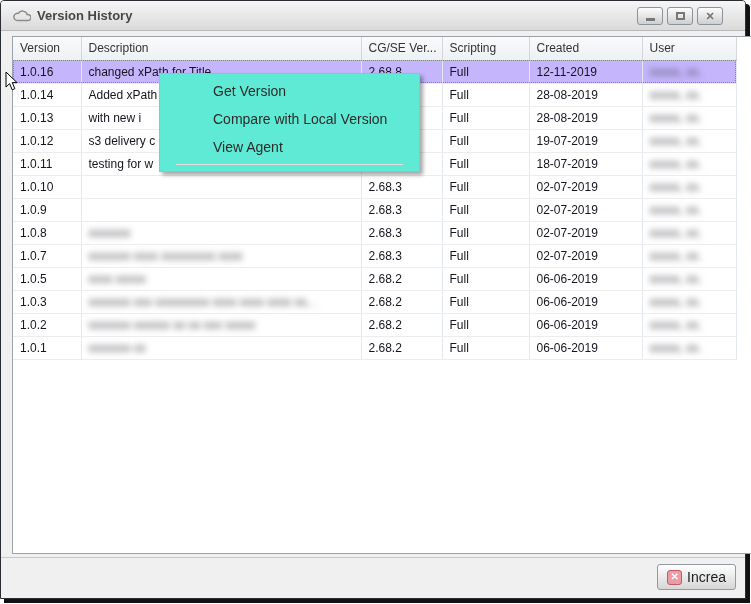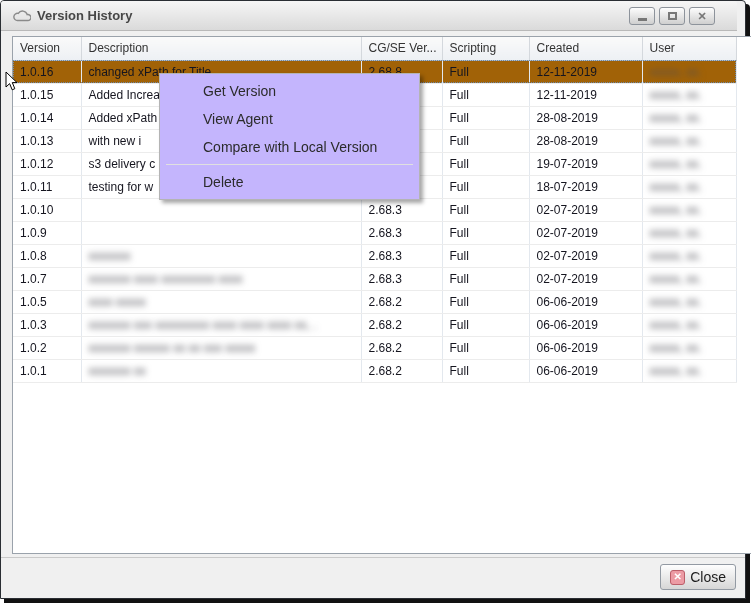--- a/index.html
+++ b/index.html
@@ -7,21 +7,21 @@
 
   .window {
     position:absolute; left:0; top:0; width:746px; height:599px;
     background:#f0f0f0; border:1px solid #2a2e33;
     border-radius:4px 4px 0 0;
     box-shadow:4px 4px 0 #111;
   }
 
   
   .titlebar {
-    position:absolute; left:0; top:0; right:8px; height:30px;
+    position:absolute; left:0; top:0; right:0; height:30px;
     background:linear-gradient(#f6f6f6,#dadada);
     border-bottom:1px solid #b9b9b9;
     border-radius:3px 3px 0 0;
     display:flex; align-items:center;
   }
   .title-icon { margin:0 6px 0 12px; display:flex; align-items:center; }
   .title-text { font-size:13px; font-weight:bold; color:#474747; }
   .win-controls { position:absolute; right:22px; top:6px; display:flex; gap:4px; }
   .win-btn {
     width:26px; height:18px; border:1px solid #8d939b; border-radius:3px;
@@ -46,31 +46,31 @@
     padding:0 0 0 7px; white-space:nowrap; overflow:hidden;
   }
   .grid td {
     height:23px; color:#15151f; padding:0 0 0 7px;
     border-bottom:1px solid #ececec; border-right:1px solid #e3e8ee;
     white-space:nowrap; overflow:hidden;
   }
   .grid col.c0 { width:68px; } .grid col.c1 { width:280px; }
   .grid col.c2 { width:81px; } .grid col.c3 { width:87px; }
   .grid col.c4 { width:113px; } .grid col.c5 { width:94px; }
-  tr.selected td { background:#a16207; }
+  tr.selected td { background:#c4b5fd; }
   tr.selected { outline:1px dotted #6d89a8; outline-offset:-1px; }
   .blur { filter:blur(3px); color:#4e4e56; }
   .blur-light { filter:blur(1.1px); color:#3a3a42; }
 
   
   .context-menu {
     position:absolute; left:158px; top:72px; width:261px;
-    background:#c4b5fd; border:1px solid #b4b4b4;
+    background:#5eead4; border:1px solid #b4b4b4;
     box-shadow:3px 3px 4px rgba(0,0,0,0.35);
-    padding:3px 4px; z-index:20;
+    padding:3px 14px; z-index:20;
   }
   .menu-item {
     height:28px; line-height:28px; padding-left:39px;
     font-size:14px; color:#2b2b2b; cursor:default; white-space:nowrap;
   }
   .menu-sep { height:1px; background:#e0e0e0; margin:3px 2px; }
 
   
   .footer {
     position:absolute; left:0; right:0; bottom:0; height:41px;
@@ -140,28 +140,20 @@
       <tbody>
           <tr class="selected">
             <td><span>1.0.16</span></td>
             <td><span>changed xPath for Title</span></td>
             <td><span>2.68.8</span></td>
             <td><span>Full</span></td>
             <td><span>12-11-2019</span></td>
             <td><span class="blur">xxxxx, xx.</span></td>
           </tr>
           <tr>
-            <td><span>1.0.15</span></td>
-            <td><span>Added Increa</span></td>
-            <td><span></span></td>
-            <td><span>Full</span></td>
-            <td><span>12-11-2019</span></td>
-            <td><span class="blur">xxxxx, xx.</span></td>
-          </tr>
-          <tr>
             <td><span>1.0.14</span></td>
             <td><span>Added xPath</span></td>
             <td><span></span></td>
             <td><span>Full</span></td>
             <td><span>28-08-2019</span></td>
             <td><span class="blur">xxxxx, xx.</span></td>
           </tr>
           <tr>
             <td><span>1.0.13</span></td>
             <td><span>with new i</span></td>
@@ -249,30 +241,29 @@
             <td><span>Full</span></td>
             <td><span>06-06-2019</span></td>
             <td><span class="blur">xxxxx, xx.</span></td>
           </tr>
         </tbody>
     </table>
   </div>
 
   <div class="context-menu">
       <div class="menu-item">Get Version</div>
+      <div class="menu-item">Compare with Local Version</div>
       <div class="menu-item">View Agent</div>
-      <div class="menu-item">Compare with Local Version</div>
       <div class="menu-sep"></div>
-      <div class="menu-item">Delete</div>
     </div>
 
   <div class="footer">
     <div class="close-btn">
       <span class="red-x">✕</span>
-      <span>Close</span>
+      <span>Increa</span>
     </div>
   </div>
 
   <span class="cursor">
     <svg width="13" height="20" viewBox="0 0 13 20">
       <path d="M1,1 L1,16 L4.6,12.6 L7.2,18.8 L9.8,17.7 L7.3,11.6 L12,11.6 Z" fill="#fff" stroke="#000" stroke-width="1"></path>
     </svg>
   </span>
 
 </div>

